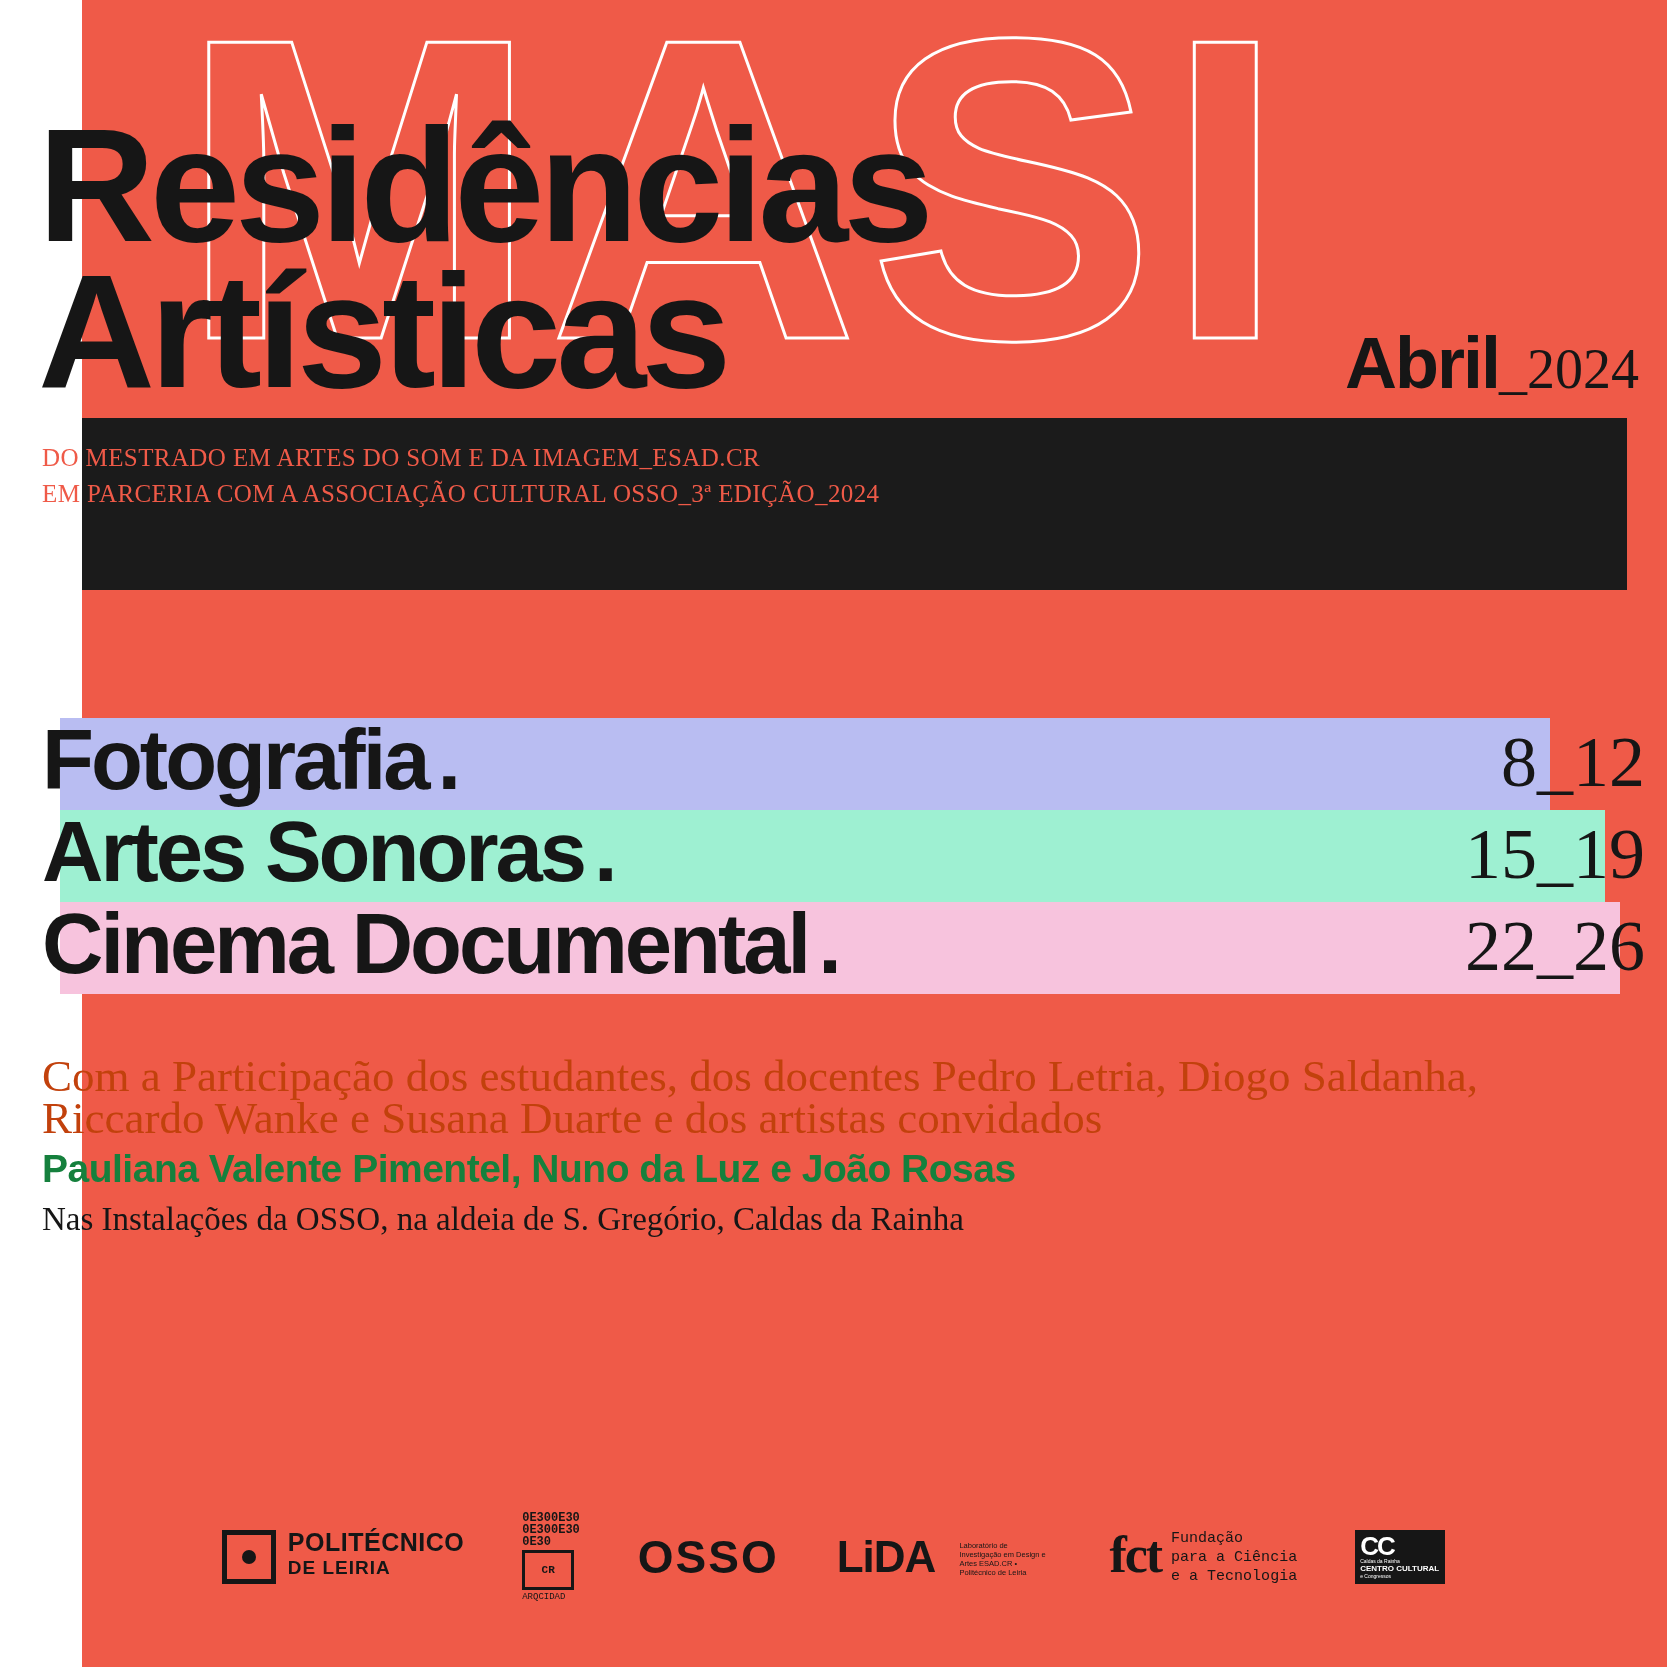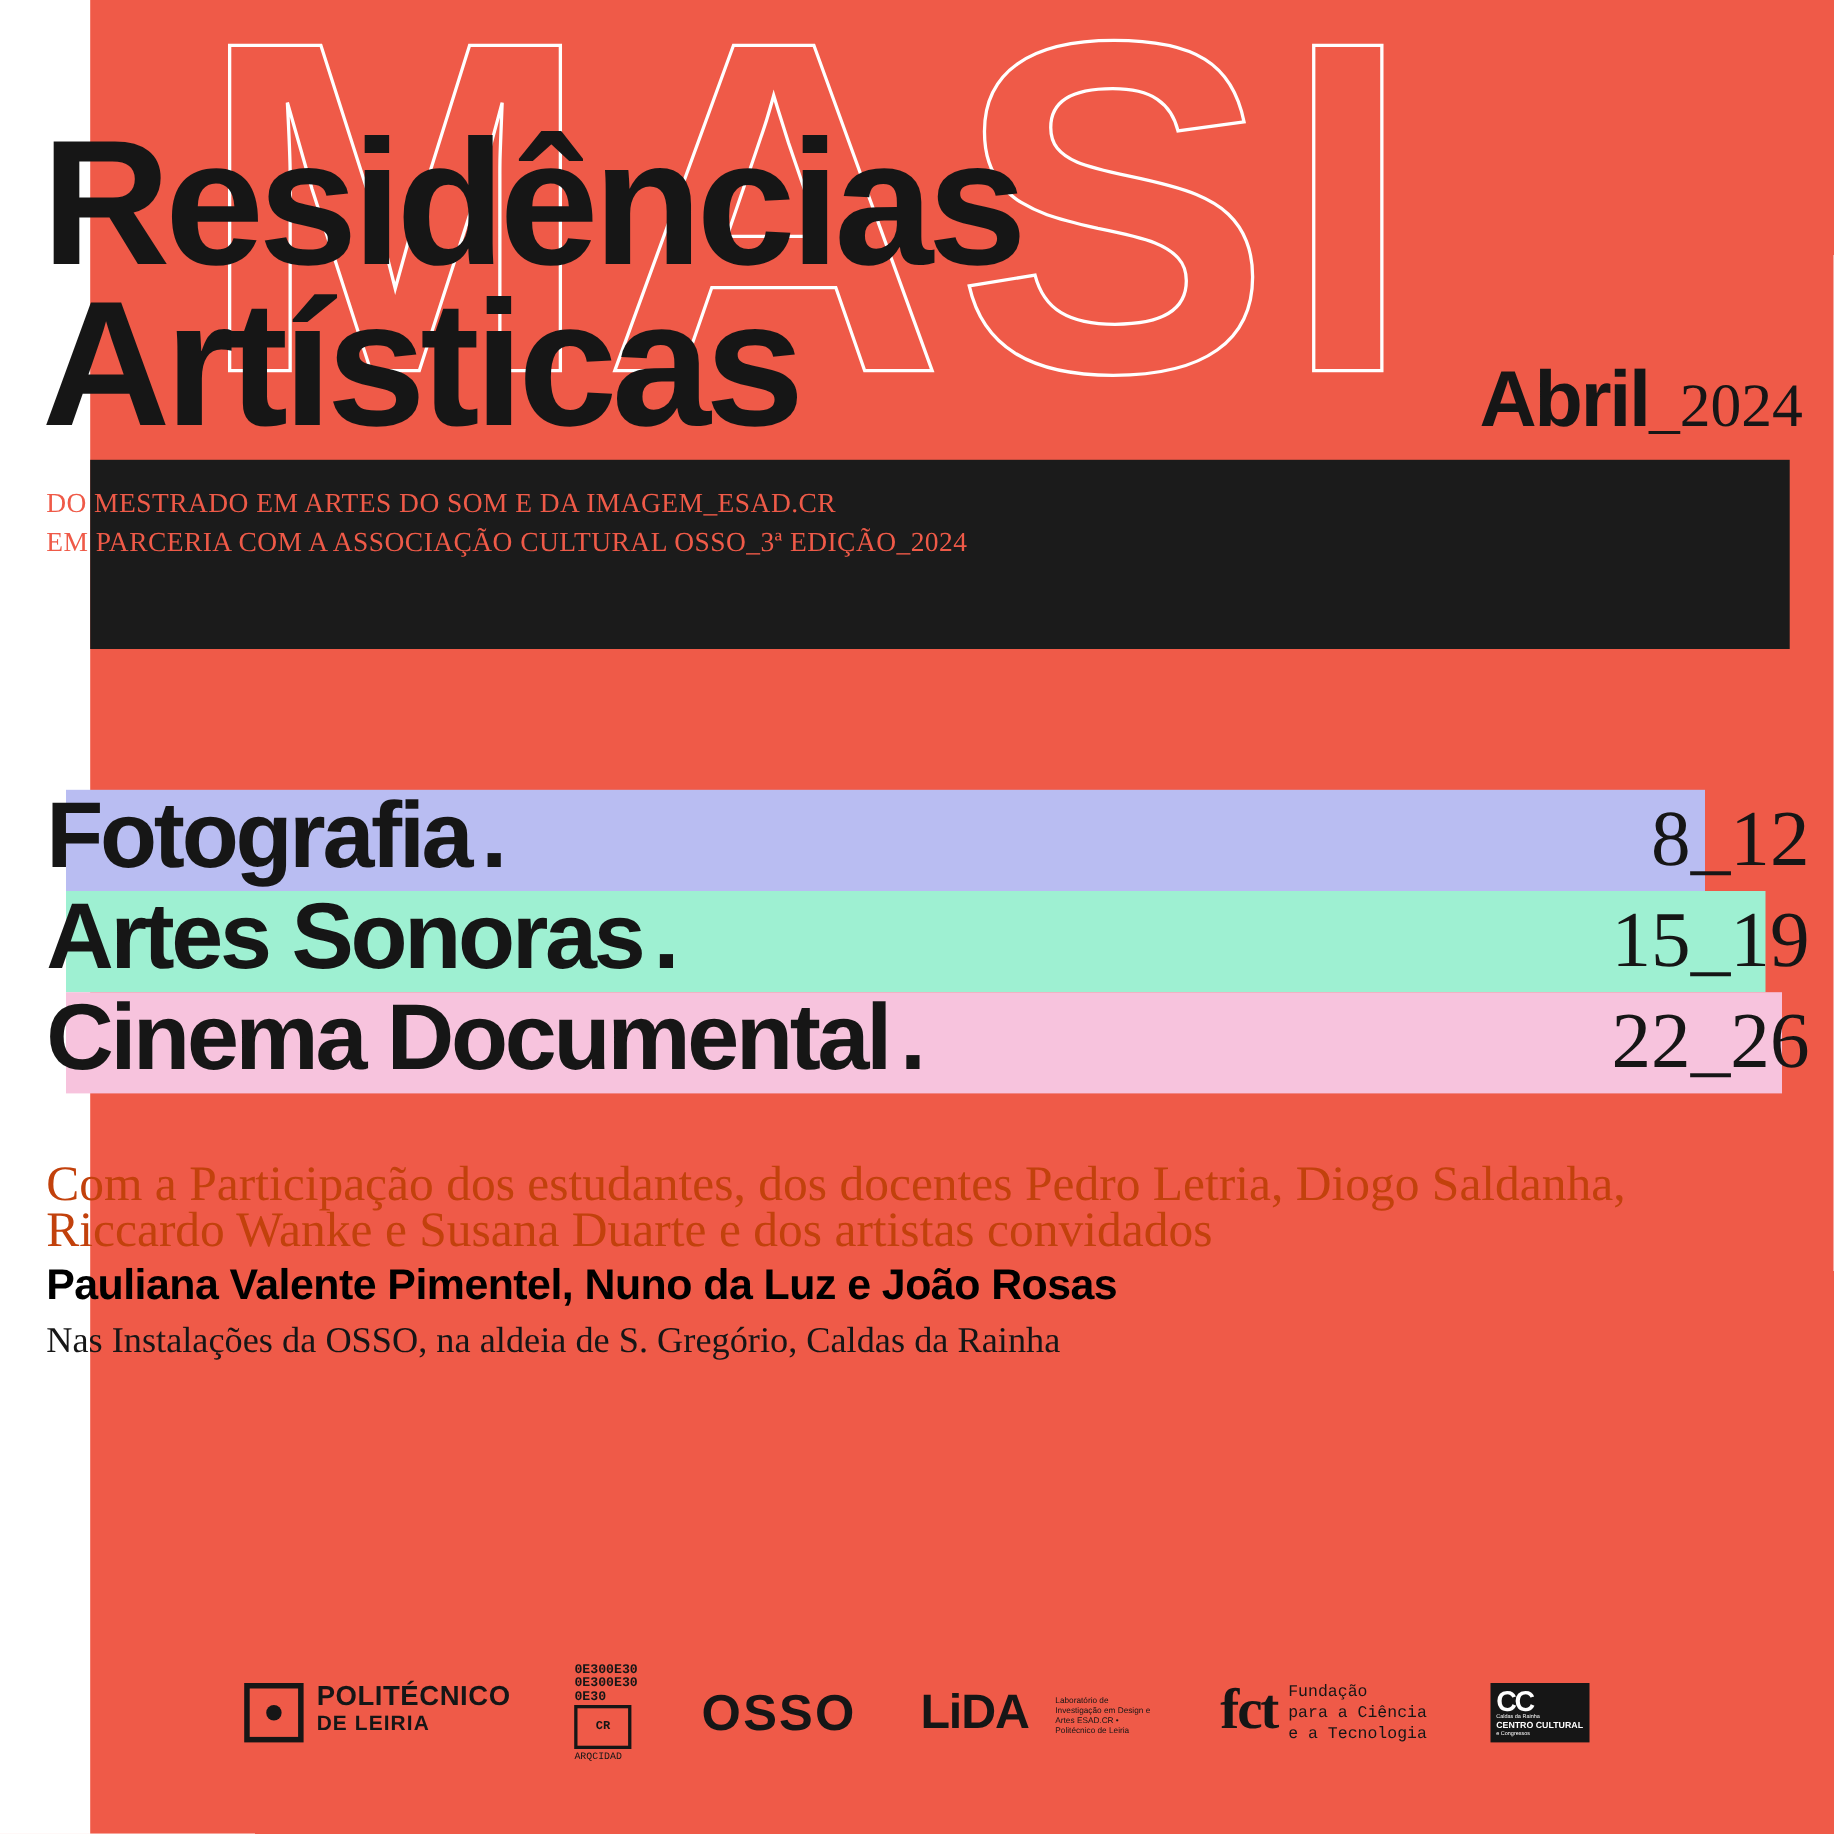--- a/index.html
+++ b/index.html
@@ -168,21 +168,21 @@
     font-size: 45px;
     line-height: 42px;
     color: #c2410c;
   }
   .credits .guests {
     font-family: "Liberation Sans", sans-serif;
     font-weight: 700;
     font-size: 39px;
     line-height: 52px;
     letter-spacing: -.5px;
-    color: #000000;
+    color: #15803d;
     margin-top: 4px;
   }
   .credits .venue {
     font-family: "Liberation Serif", serif;
     font-weight: 400;
     font-size: 33px;
     line-height: 44px;
     color: #161616;
     margin-top: 2px;
   }

